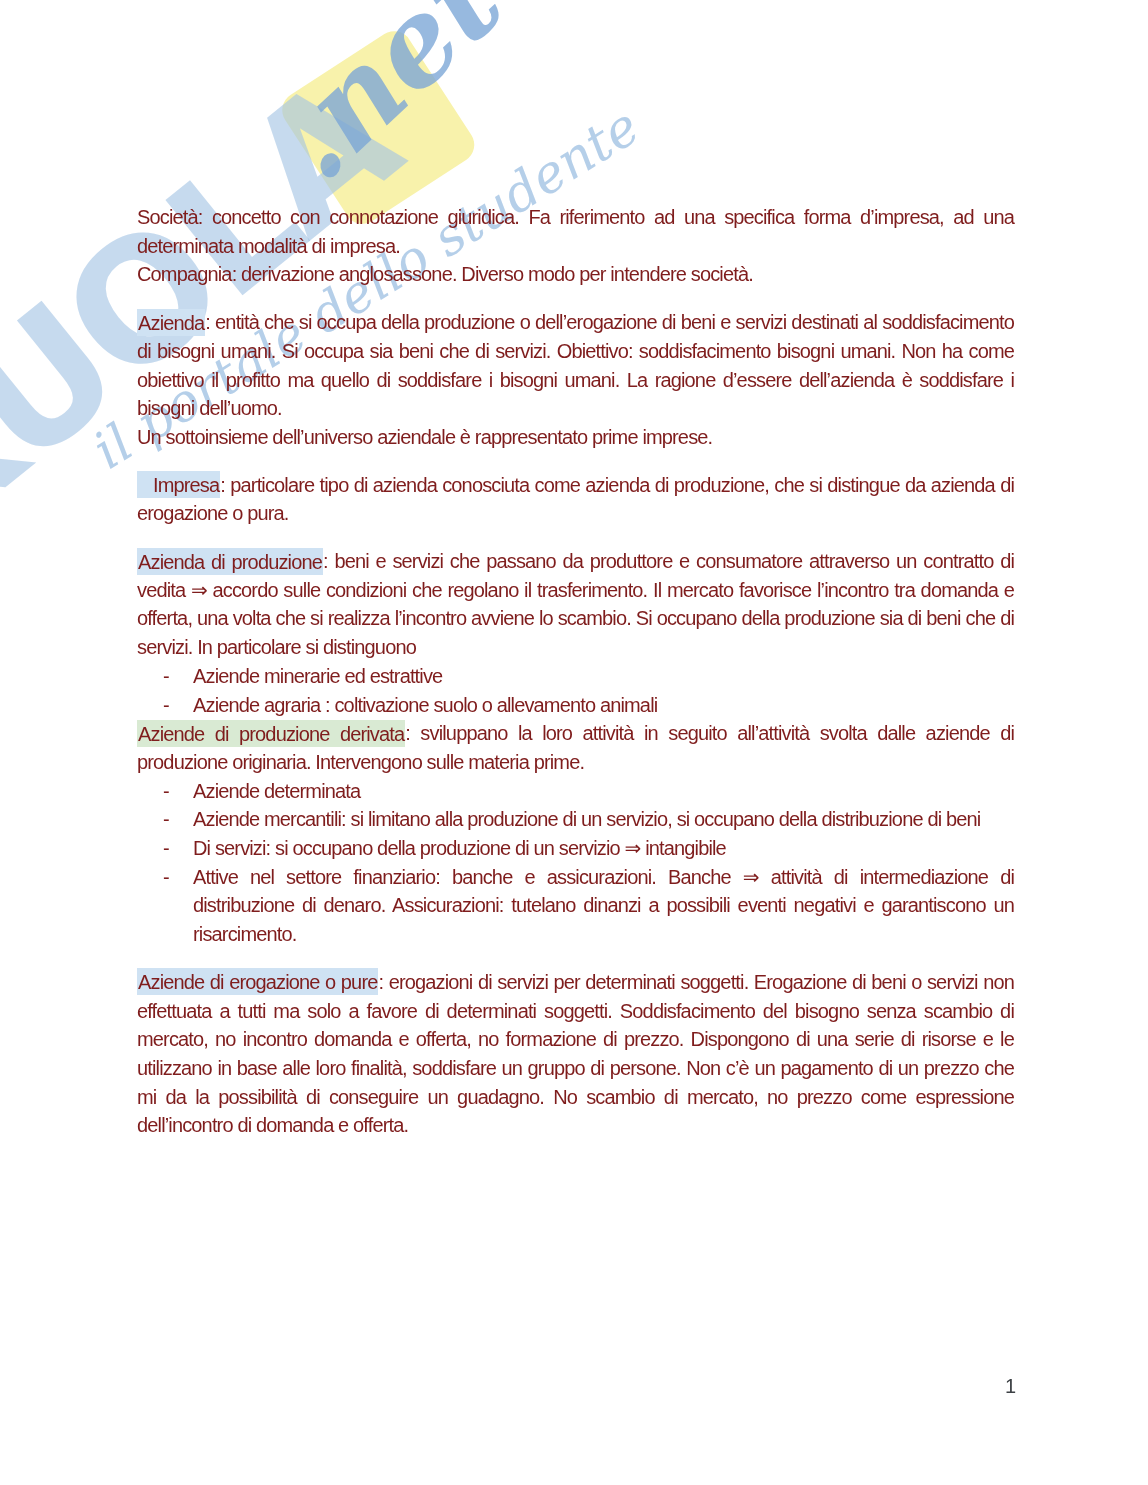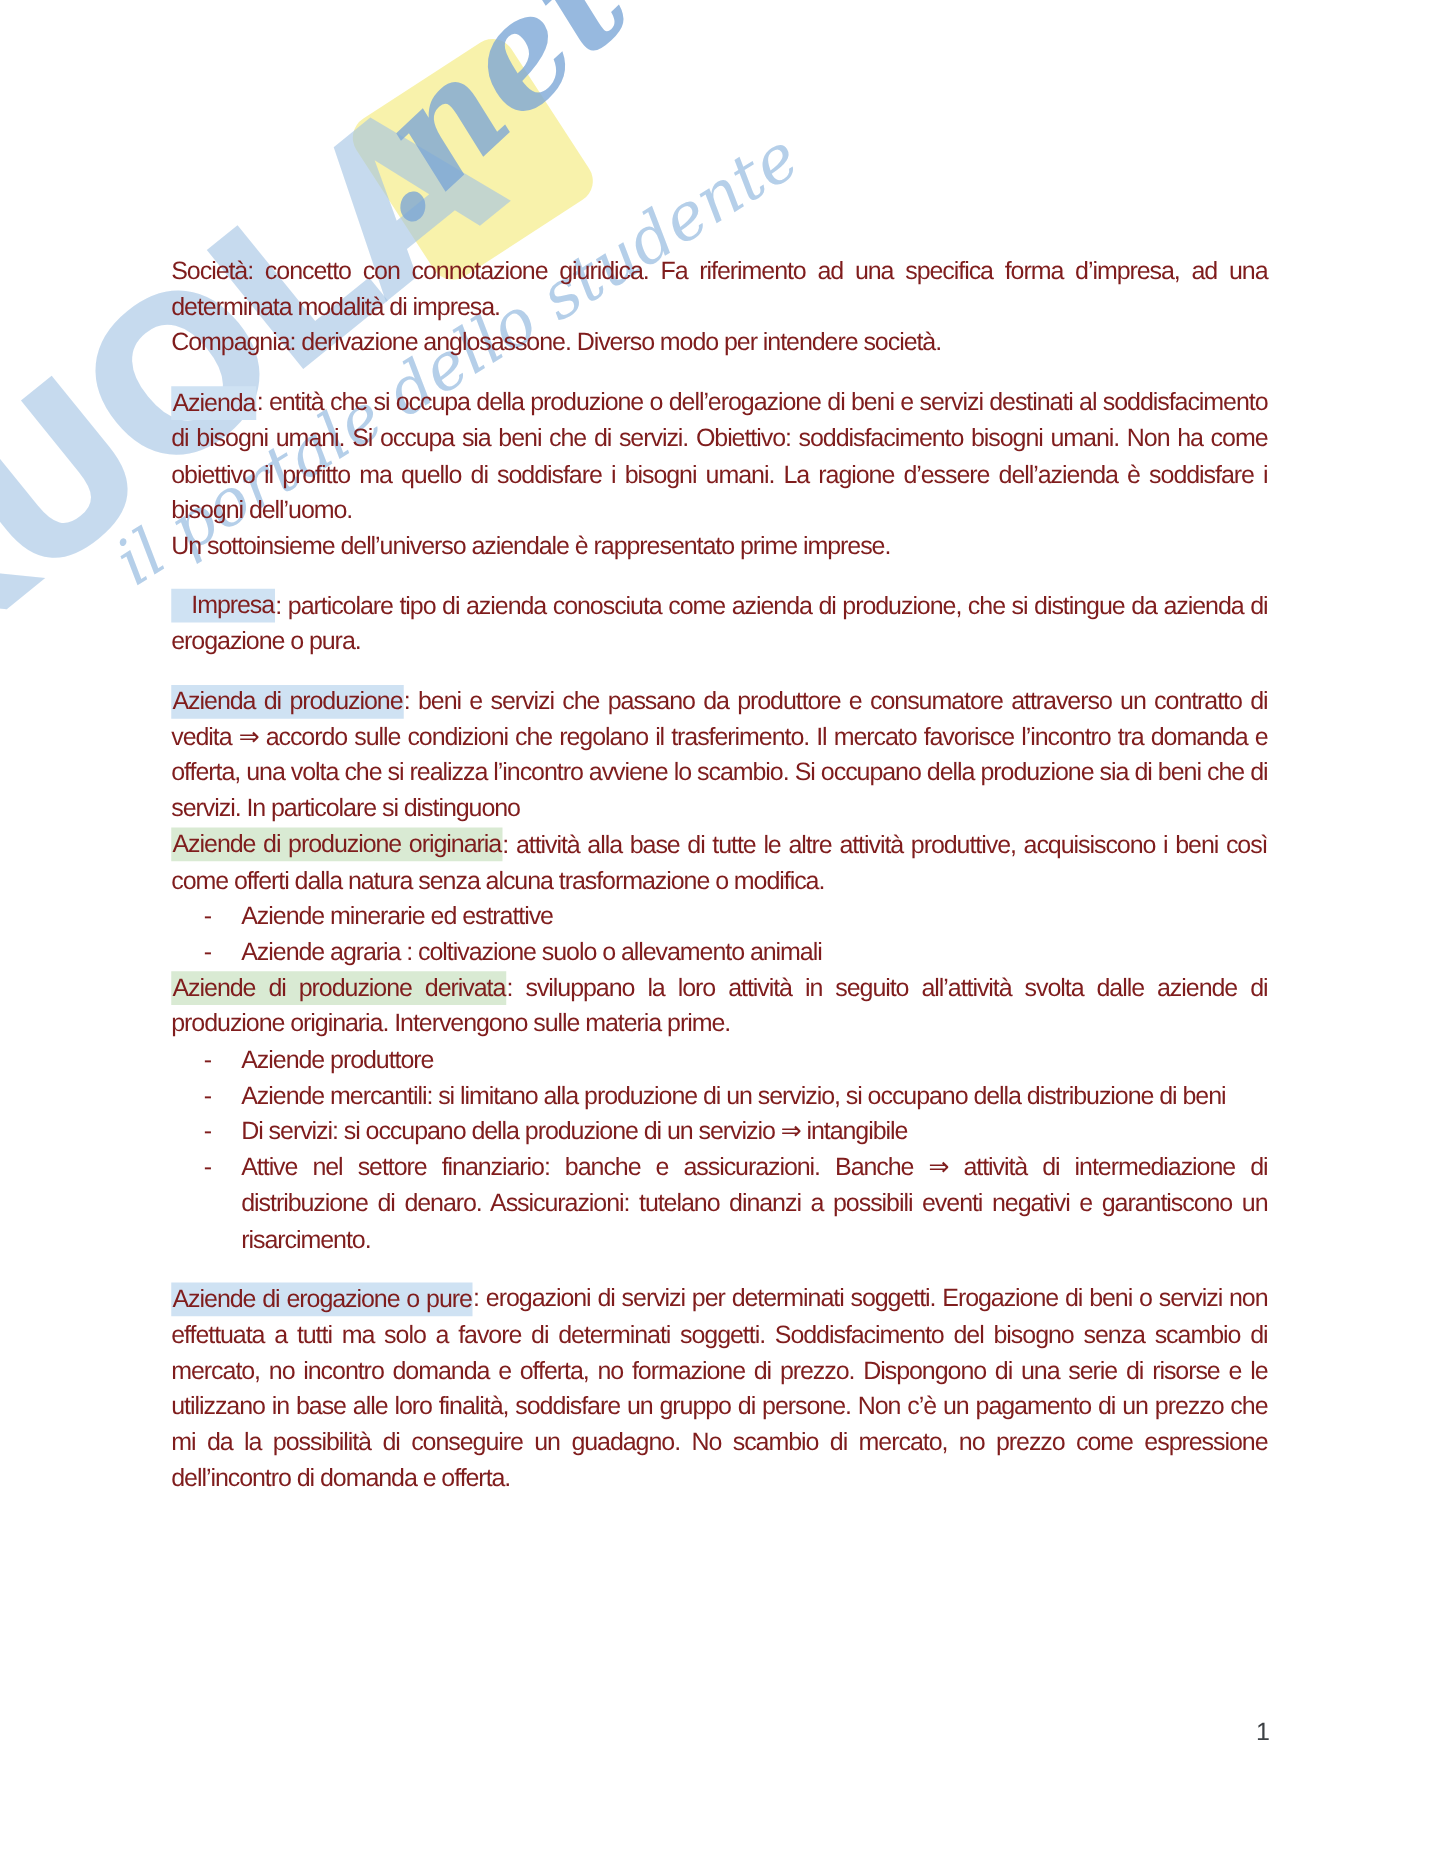--- a/index.html
+++ b/index.html
@@ -123,25 +123,24 @@
     <div class="wm-tagline">il portale dello studente</div>
   </div>
 
   <div class="content">
       <div class="para"><span>Società: concetto con connotazione giuridica. Fa riferimento ad una specifica forma d’impresa, ad una determinata modalità di impresa.</span></div>
       <div class="para"><span>Compagnia: derivazione anglosassone. Diverso modo per intendere società.</span></div>
       <div class="para gap"><span class="hl" style="background-color: rgb(207, 226, 243);">Azienda</span><span>: entità che si occupa della produzione o dell’erogazione di beni e servizi destinati al soddisfacimento di bisogni umani. Si occupa sia beni che di servizi. Obiettivo: soddisfacimento bisogni umani. Non ha come obiettivo il profitto ma quello di soddisfare i bisogni umani. La ragione d’essere dell’azienda è soddisfare i bisogni dell’uomo.</span></div>
       <div class="para"><span>Un sottoinsieme dell’universo aziendale è rappresentato prime imprese.</span></div>
       <div class="para gap"><span class="hl" style="background-color: rgb(207, 226, 243); padding-left: 16px;">Impresa</span><span>: particolare tipo di azienda conosciuta come azienda di produzione, che si distingue da azienda di erogazione o pura.</span></div>
       <div class="para gap"><span class="hl" style="background-color: rgb(207, 226, 243);">Azienda di produzione</span><span>: beni e servizi che passano da produttore e consumatore attraverso un contratto di vedita ⇒ accordo sulle condizioni che regolano il trasferimento. Il mercato favorisce l’incontro tra domanda e offerta, una volta che si realizza l’incontro avviene lo scambio. Si occupano della produzione sia di beni che di servizi. In particolare si distinguono</span></div>
-      <div class="para"><span class="hl" style="background-color: rgb(217, 234, 211);">Aziende di produzione originaria</span><span>: attività alla base di tutte le altre attività produttive, acquisiscono i beni così come offerti dalla natura senza alcuna trasformazione o modifica.</span></div>
       <div class="li"><span class="dash">-</span><span>Aziende minerarie ed estrattive</span></div>
       <div class="li"><span class="dash">-</span><span>Aziende agraria : coltivazione suolo o allevamento animali</span></div>
       <div class="para"><span class="hl" style="background-color: rgb(217, 234, 211);">Aziende di produzione derivata</span><span>: sviluppano la loro attività in seguito all’attività svolta dalle aziende di produzione originaria. Intervengono sulle materia prime.</span></div>
-      <div class="li"><span class="dash">-</span><span>Aziende produttore</span></div>
+      <div class="li"><span class="dash">-</span><span>Aziende determinata</span></div>
       <div class="li"><span class="dash">-</span><span>Aziende mercantili: si limitano alla produzione di un servizio, si occupano della distribuzione di beni</span></div>
       <div class="li"><span class="dash">-</span><span>Di servizi: si occupano della produzione di un servizio ⇒ intangibile</span></div>
       <div class="li"><span class="dash">-</span><span>Attive nel settore finanziario: banche e assicurazioni. Banche ⇒ attività di intermediazione di distribuzione di denaro. Assicurazioni: tutelano dinanzi a possibili eventi negativi e garantiscono un risarcimento.</span></div>
       <div class="para gap"><span class="hl" style="background-color: rgb(207, 226, 243);">Aziende di erogazione o pure</span><span>: erogazioni di servizi per determinati soggetti. Erogazione di beni o servizi non effettuata a tutti ma solo a favore di determinati soggetti. Soddisfacimento del bisogno senza scambio di mercato, no incontro domanda e offerta, no formazione di prezzo. Dispongono di una serie di risorse e le utilizzano in base alle loro finalità, soddisfare un gruppo di persone. Non c’è un pagamento di un prezzo che mi da la possibilità di conseguire un guadagno. No scambio di mercato, no prezzo come espressione dell’incontro di domanda e offerta.</span></div>
     </div>
 
   <div class="page-number">1</div>
 
 </div>
 

